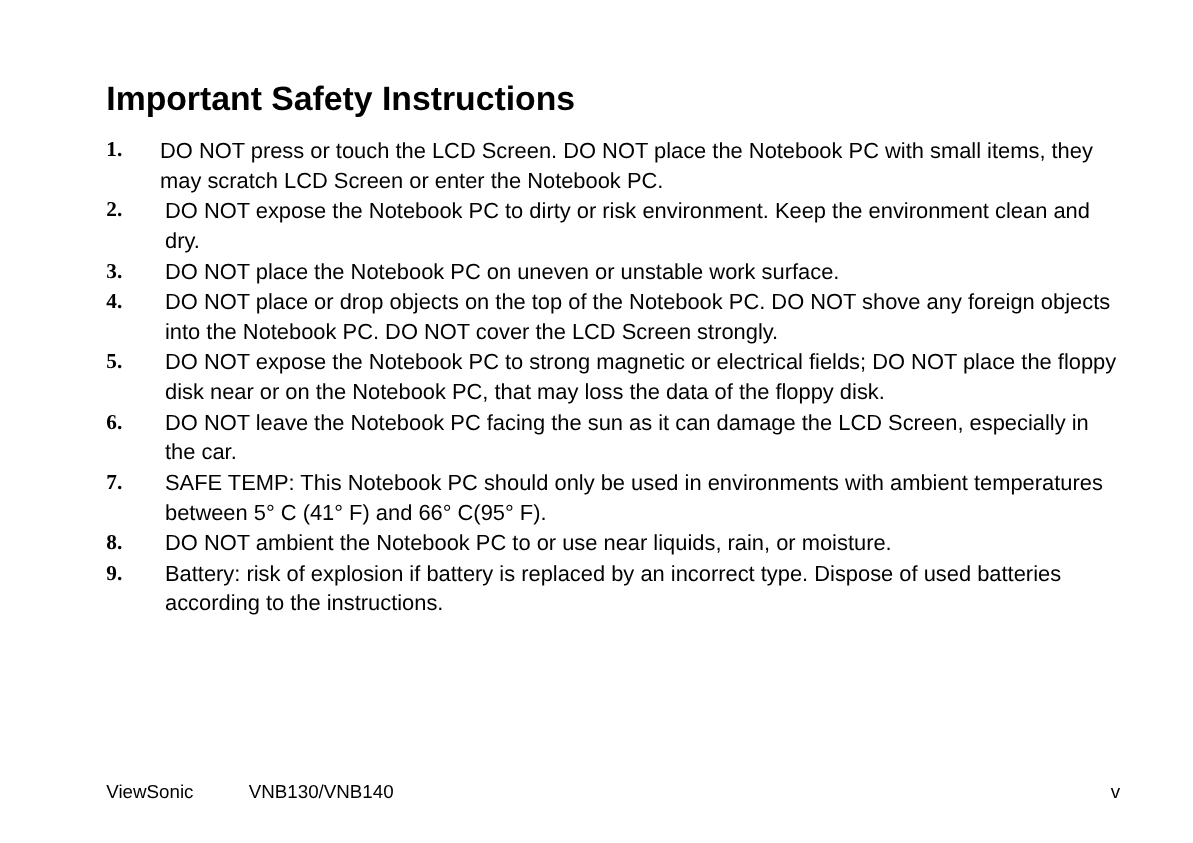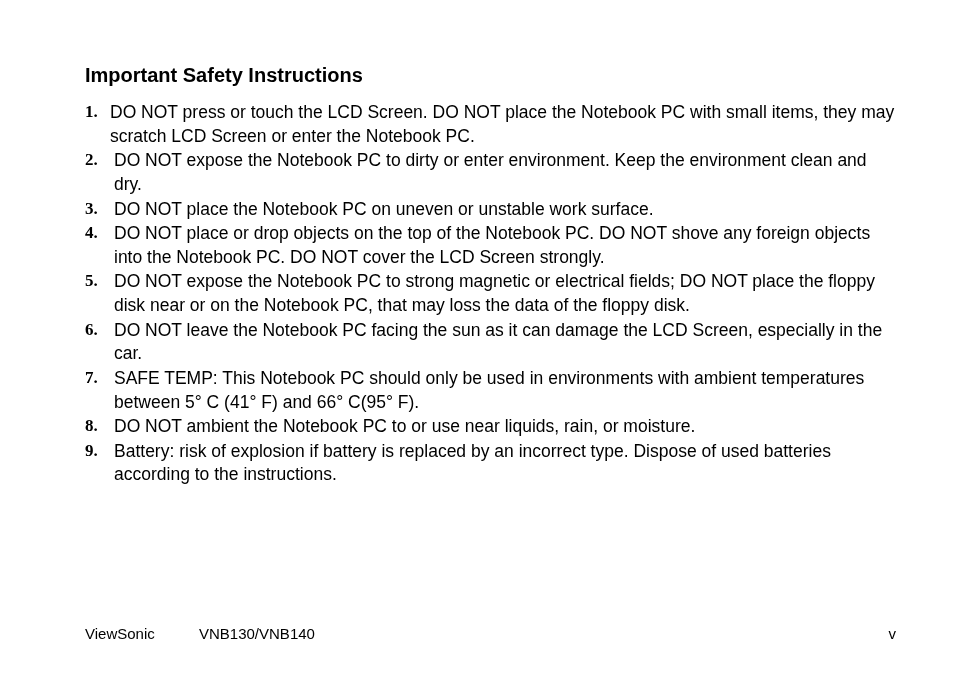--- a/index.html
+++ b/index.html
@@ -10,21 +10,21 @@
     body {
       width: 954px;
       height: 674px;
       background: #ffffff;
       font-family: Arial, Helvetica, sans-serif;
       color: #000000;
       position: relative;
       padding: 64px 58px 0 85px;
     }
     .title {
-      font-size: 20px;
+      font-size: 27px;
       font-weight: bold;
       margin-bottom: 14px;
     }
     .list {
       list-style: none;
     }
     .list-item {
       display: flex;
       font-size: 17.5px;
       line-height: 1.35;
@@ -33,20 +33,21 @@
     .list-number {
       font-weight: bold;
       font-family: "Times New Roman", Times, serif;
       font-size: 17px;
       width: 29px;
       flex-shrink: 0;
       text-align: left;
     }
     .list-text {
       flex: 1;
+      margin-left: 18px;
     }
     .list-item.item-1 .list-number {
       width: 25px;
     }
     .footer {
       position: absolute;
       bottom: 32px;
       left: 85px;
       right: 58px;
       display: flex;
@@ -68,21 +69,21 @@
 
 <h1 class="title">Important Safety Instructions</h1>
 
 <ol class="list">
   <li class="list-item item-1">
     <span class="list-number">1.</span>
     <span class="list-text">DO NOT press or touch the LCD Screen. DO NOT place the Notebook PC with small items, they may scratch LCD Screen or enter the Notebook PC.</span>
   </li>
   <li class="list-item">
     <span class="list-number">2.</span>
-    <span class="list-text">DO NOT expose the Notebook PC to dirty or enter environment. Keep the environment clean and dry.</span>
+    <span class="list-text">DO NOT expose the Notebook PC to dirty or risk environment. Keep the environment clean and dry.</span>
   </li>
   <li class="list-item">
     <span class="list-number">3.</span>
     <span class="list-text">DO NOT place the Notebook PC on uneven or unstable work surface.</span>
   </li>
   <li class="list-item">
     <span class="list-number">4.</span>
     <span class="list-text">DO NOT place or drop objects on the top of the Notebook PC. DO NOT shove any foreign objects into the Notebook PC. DO NOT cover the LCD Screen strongly.</span>
   </li>
   <li class="list-item">

